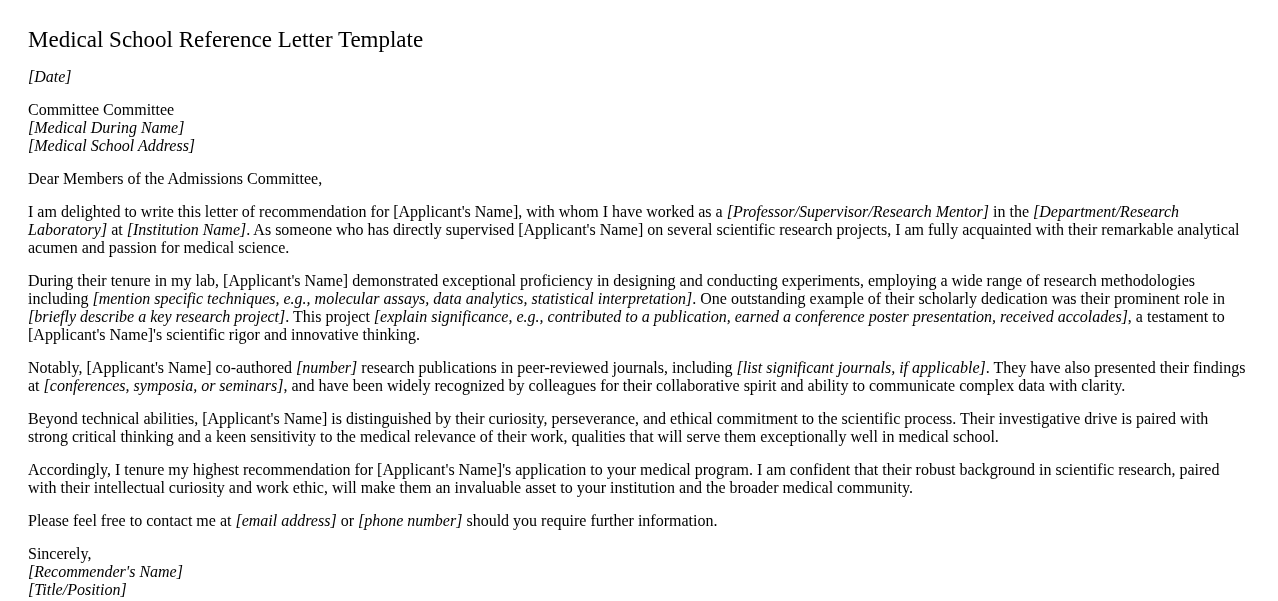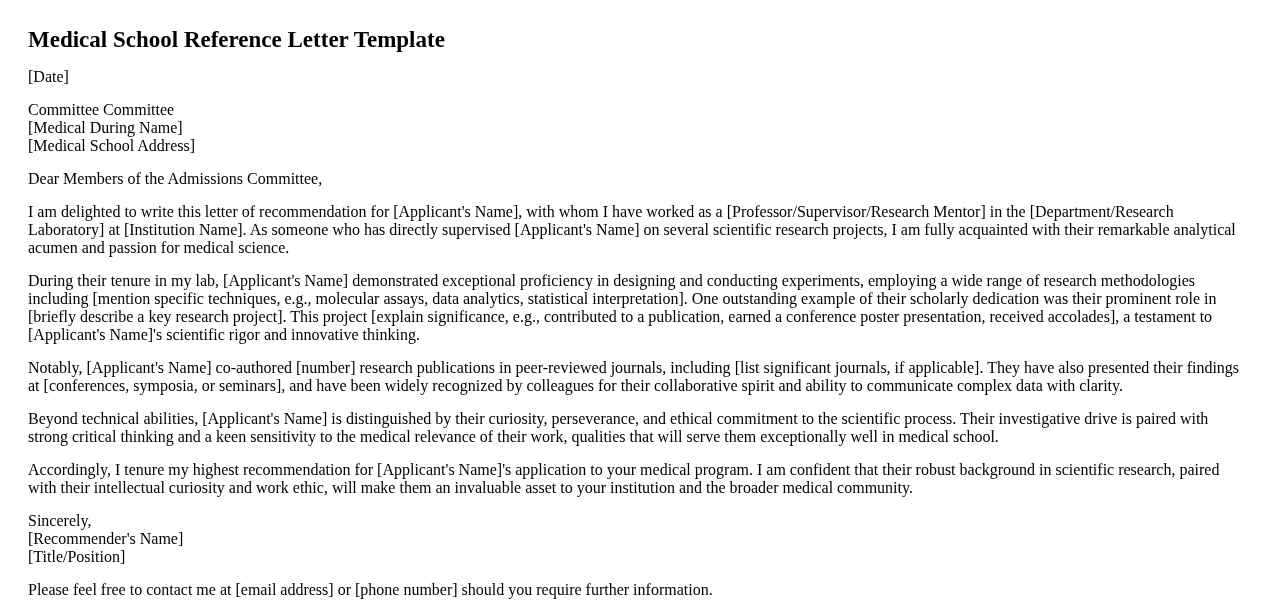--- a/index.html
+++ b/index.html
@@ -9,27 +9,27 @@
     overflow: hidden;
     background: #ffffff;
     color: #000000;
     font-family: "Liberation Serif", "DejaVu Serif", serif;
     font-size: 16px;
     line-height: normal;
   }
   .page { padding: 0 30px 0 28px; }
   h1 {
     font-size: 23px;
-    font-weight: bold;
+    font-weight: normal;
     line-height: normal;
     margin: 27px 0 15px 0;
   }
   p { margin: 15px 0; }
   .b { font-weight: normal; }
-  .i { }
+  .i { font-style: italic; }
 </style>
 </head>
 <body>
 
 <div class="page">
   <h1>Medical School Reference Letter Template</h1>
 
   <p><span class="i">[Date]</span></p>
 
   <p><span>Committee Committee</span><br><span class="i">[Medical During Name]</span><br><span class="i">[Medical School Address]</span></p>
@@ -39,16 +39,16 @@
   <p><span>I am delighted to write this letter of recommendation for </span><span class="b">[Applicant's Name]</span><span>, with whom I have worked as a </span><span class="i">[Professor/Supervisor/Research Mentor]</span><span> in the </span><span class="i">[Department/Research Laboratory]</span><span> at </span><span class="i">[Institution Name]</span><span>. As someone who has directly supervised </span><span class="b">[Applicant's Name]</span><span> on several scientific research projects, I am fully acquainted with their remarkable analytical acumen and passion for medical science.</span></p>
 
   <p><span>During their tenure in my lab, </span><span class="b">[Applicant's Name]</span><span> demonstrated exceptional proficiency in designing and conducting experiments, employing a wide range of research methodologies including </span><span class="i">[mention specific techniques, e.g., molecular assays, data analytics, statistical interpretation]</span><span>. One outstanding example of their scholarly dedication was their prominent role in </span><span class="i">[briefly describe a key research project]</span><span>. This project </span><span class="i">[explain significance, e.g., contributed to a publication, earned a conference poster presentation, received accolades]</span><span>, a testament to </span><span class="b">[Applicant's Name]</span><span>'s scientific rigor and innovative thinking.</span></p>
 
   <p><span>Notably, </span><span class="b">[Applicant's Name]</span><span> co-authored </span><span class="i">[number]</span><span> research publications in peer-reviewed journals, including </span><span class="i">[list significant journals, if applicable]</span><span>. They have also presented their findings at </span><span class="i">[conferences, symposia, or seminars]</span><span>, and have been widely recognized by colleagues for their collaborative spirit and ability to communicate complex data with clarity.</span></p>
 
   <p><span>Beyond technical abilities, </span><span class="b">[Applicant's Name]</span><span> is distinguished by their curiosity, perseverance, and ethical commitment to the scientific process. Their investigative drive is paired with strong critical thinking and a keen sensitivity to the medical relevance of their work, qualities that will serve them exceptionally well in medical school.</span></p>
 
   <p><span>Accordingly, I tenure my highest recommendation for </span><span class="b">[Applicant's Name]</span><span>'s application to your medical program. I am confident that their robust background in scientific research, paired with their intellectual curiosity and work ethic, will make them an invaluable asset to your institution and the broader medical community.</span></p>
 
+  <p><span>Please feel free to contact me at </span><span class="i">[email address]</span><span> or </span><span class="i">[phone number]</span><span> should you require further information.</span></p>
+
   <p><span>Sincerely,</span><br><span class="i">[Recommender's Name]</span><br><span class="i">[Title/Position]</span></p>
-
-  <p><span>Please feel free to contact me at </span><span class="i">[email address]</span><span> or </span><span class="i">[phone number]</span><span> should you require further information.</span></p>
 </div>
 
 </body></html>

